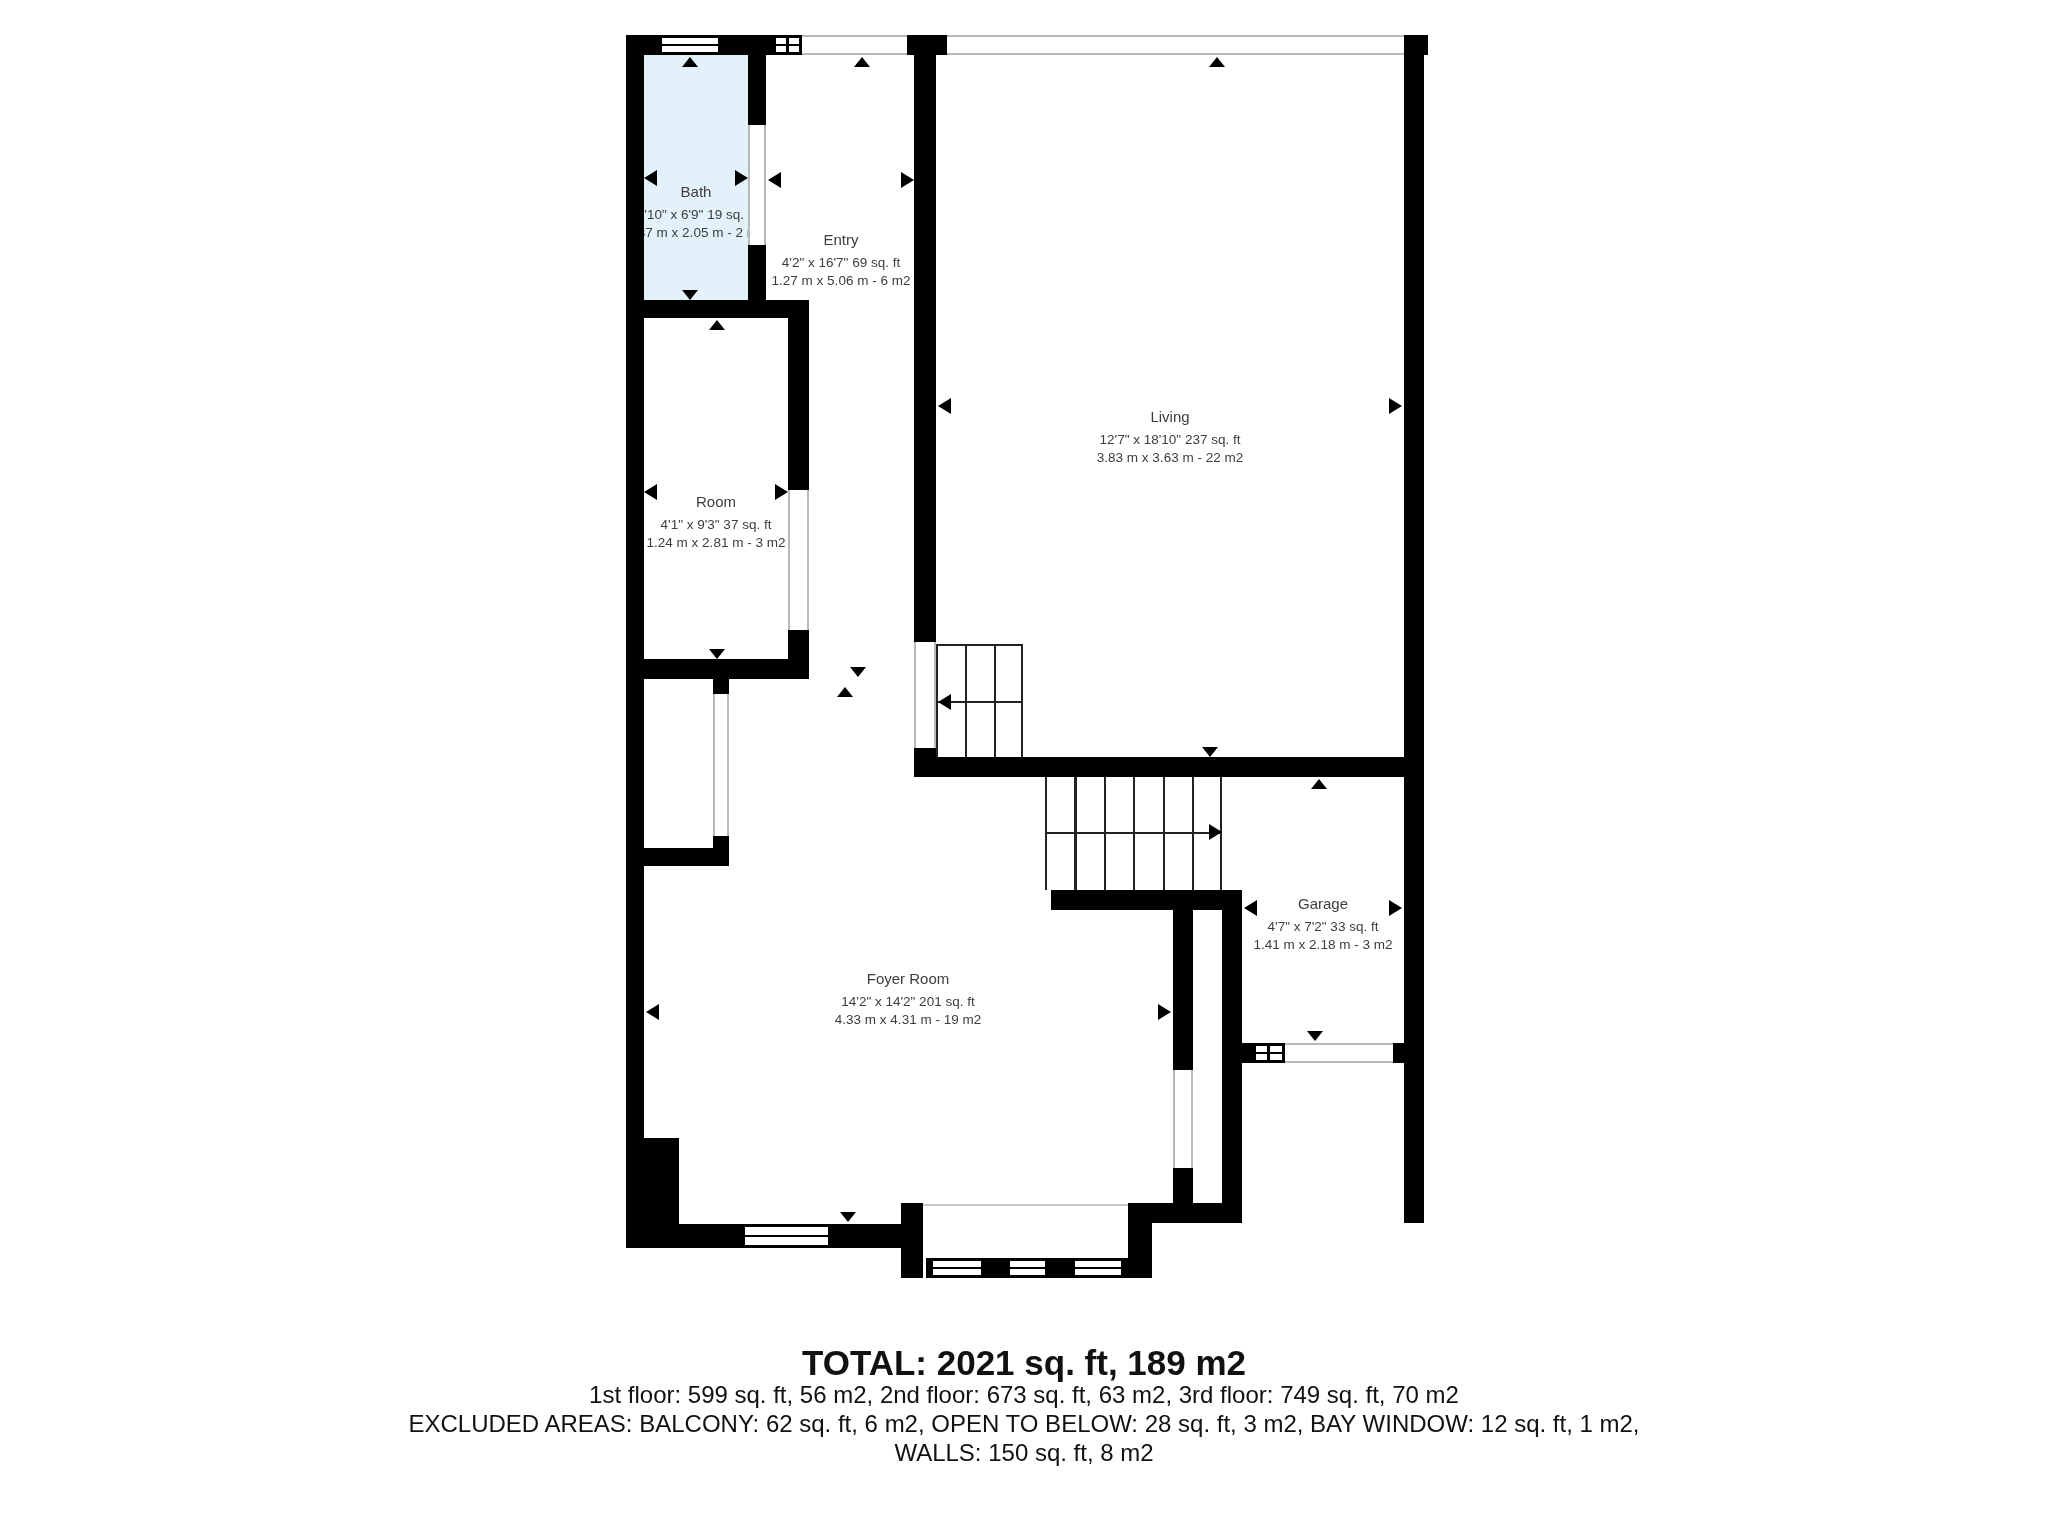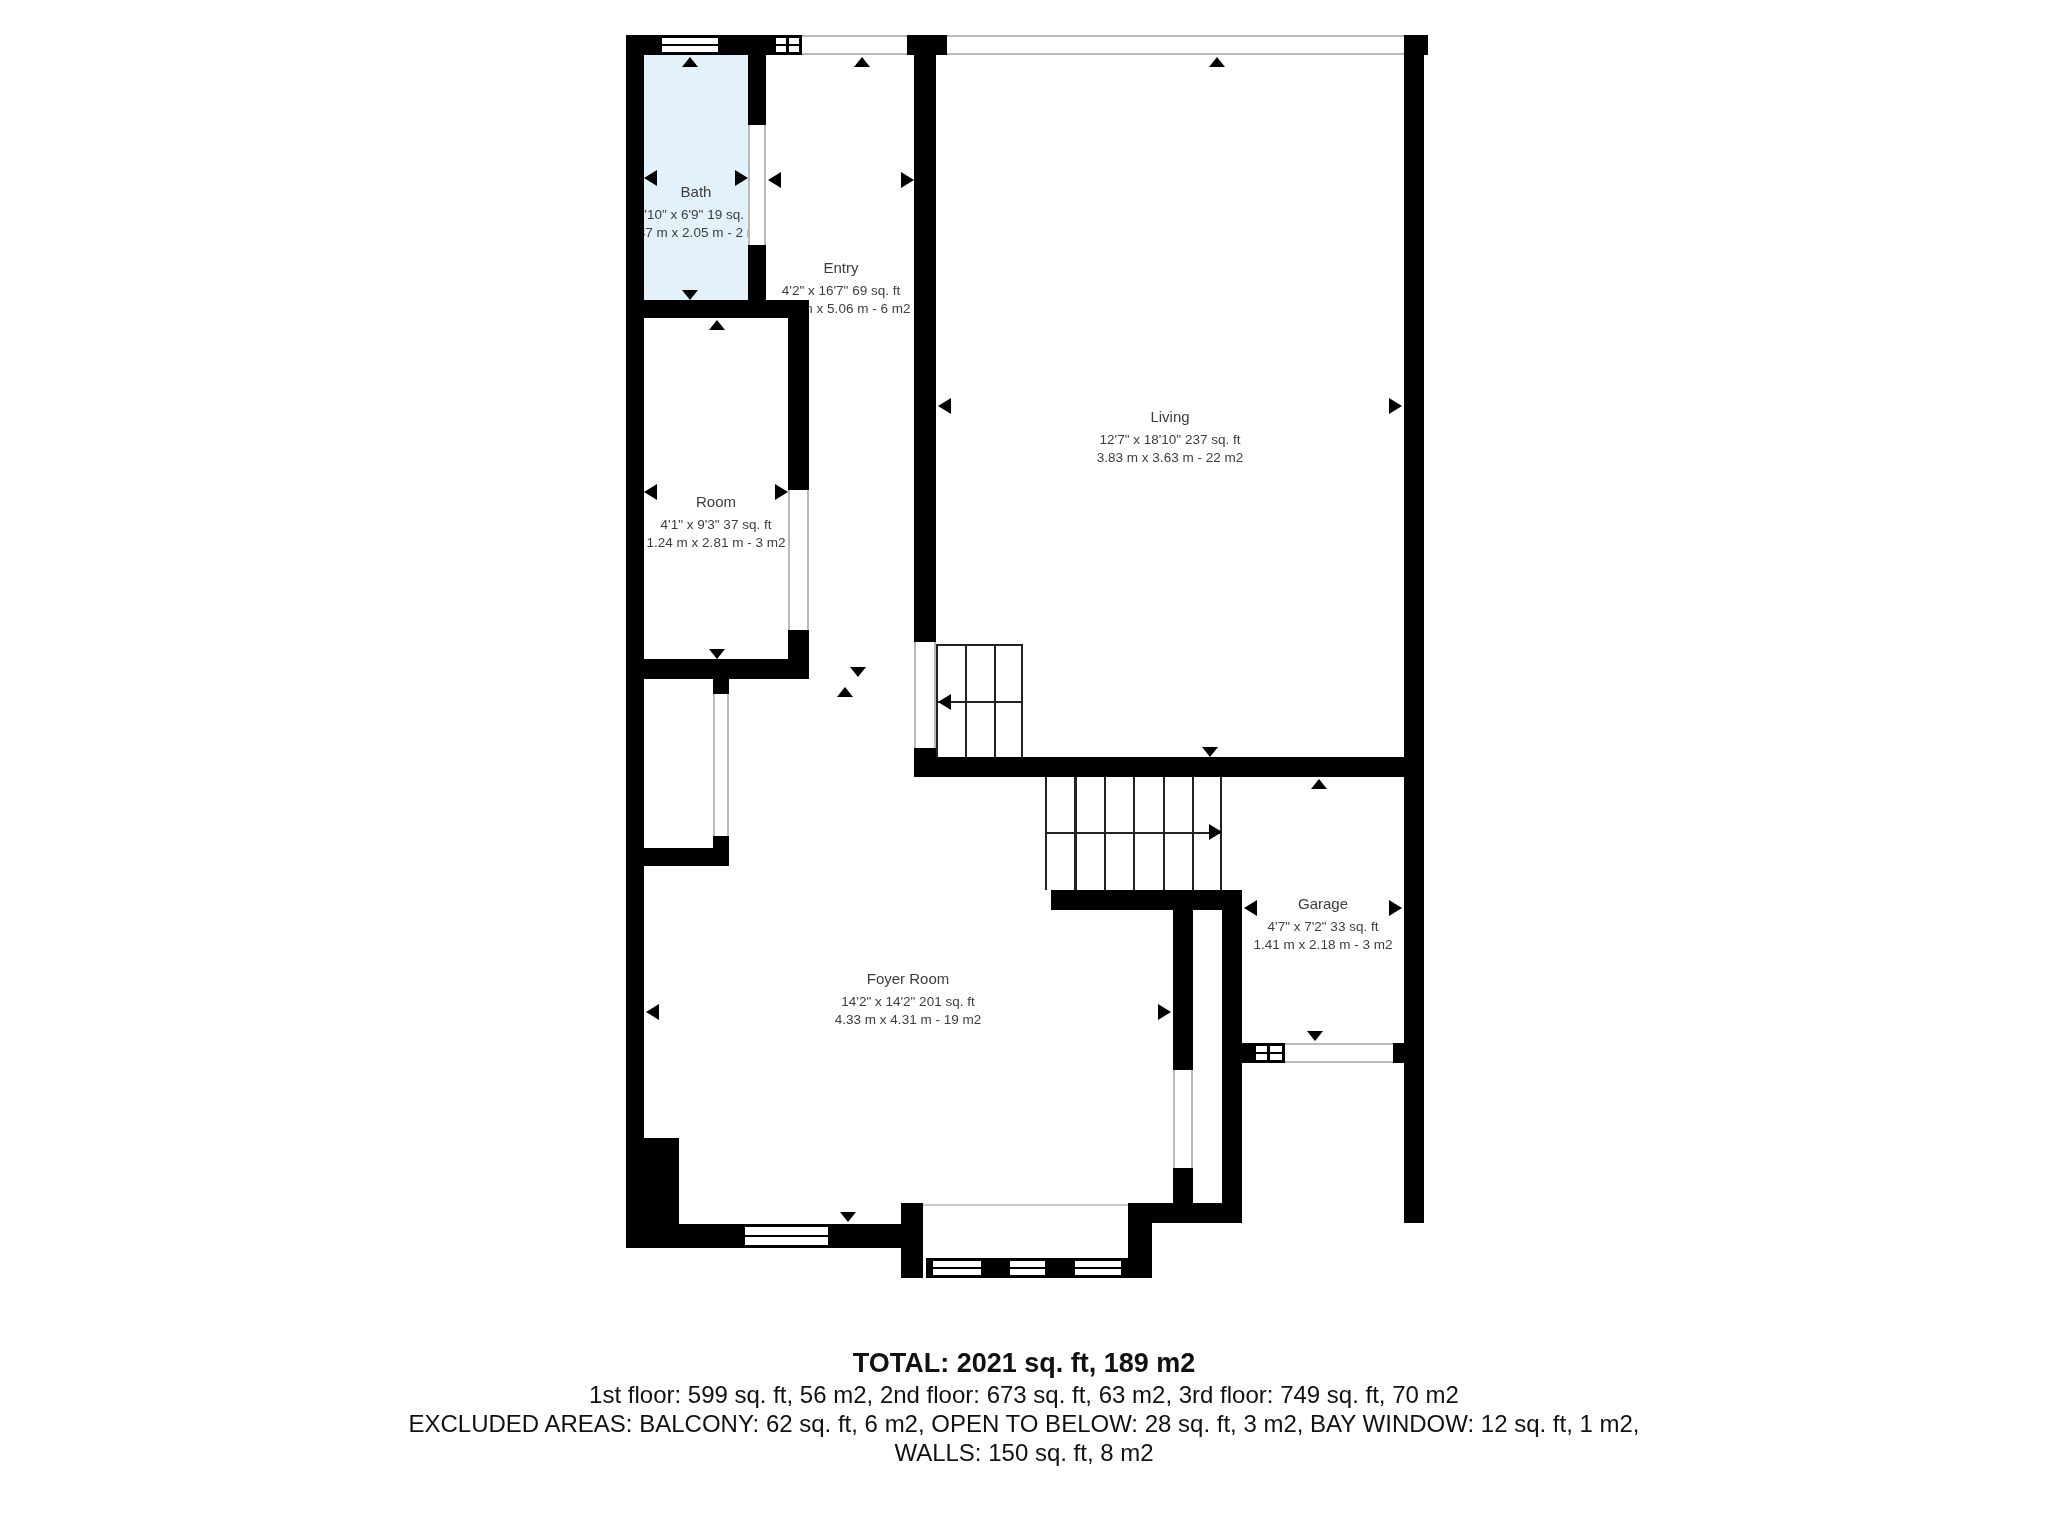--- a/index.html
+++ b/index.html
@@ -23,42 +23,42 @@
   .sline{position:absolute;background:#222;z-index:2;}
   .tri-l,.tri-r,.tri-u,.tri-d{position:absolute;width:0;height:0;z-index:5;}
   .tri-l{border-top:8px solid transparent;border-bottom:8px solid transparent;border-right:13px solid #000;}
   .tri-r{border-top:8px solid transparent;border-bottom:8px solid transparent;border-left:13px solid #000;}
   .tri-u{border-left:8px solid transparent;border-right:8px solid transparent;border-bottom:10px solid #000;}
   .tri-d{border-left:8px solid transparent;border-right:8px solid transparent;border-top:10px solid #000;}
   .rlabel{position:absolute;transform:translate(-50%,-50%);text-align:center;white-space:nowrap;z-index:2;color:#3d3d3d;}
   .rlabel .nm{font-size:15px;line-height:20px;margin-bottom:4px;}
   .rlabel .dim{font-size:13.5px;line-height:18px;}
   .footer{position:absolute;left:0;top:1346px;width:2048px;text-align:center;color:#111;z-index:6;}
-  .f-total{font-size:27px;font-weight:bold;line-height:34px;}
+  .f-total{font-size:35px;font-weight:bold;line-height:34px;}
   .f-line{font-size:24px;line-height:29px;}
   .f-credit{margin-top:21px;font-size:13.5px;color:#333;}
 </style>
 </head>
 <body>
 
 <div class="plan">
 
   <div class="fill" style="left:644px;top:55px;width:104px;height:245px;background:#e3f1fb;"></div>
 
   <div class="rlabel" style="left:696px;top:212px;">
     <div class="nm">Bath</div>
     <div class="dim">2'10" x 6'9" 19 sq. ft</div>
     <div class="dim">0.87 m x 2.05 m - 2 m2</div>
   </div>
   <div class="rlabel" style="left:716px;top:522px;">
     <div class="nm">Room</div>
     <div class="dim">4'1" x 9'3" 37 sq. ft</div>
     <div class="dim">1.24 m x 2.81 m - 3 m2</div>
   </div>
-  <div class="rlabel" style="left:841px;top:288px;">
+  <div class="rlabel" style="left:841px;top:260px;">
     <div class="nm">Entry</div>
     <div class="dim">4'2" x 16'7" 69 sq. ft</div>
     <div class="dim">1.27 m x 5.06 m - 6 m2</div>
   </div>
   <div class="rlabel" style="left:1170px;top:437px;">
     <div class="nm">Living</div>
     <div class="dim">12'7" x 18'10" 237 sq. ft</div>
     <div class="dim">3.83 m x 3.63 m - 22 m2</div>
   </div>
   <div class="rlabel" style="left:908px;top:999px;">

